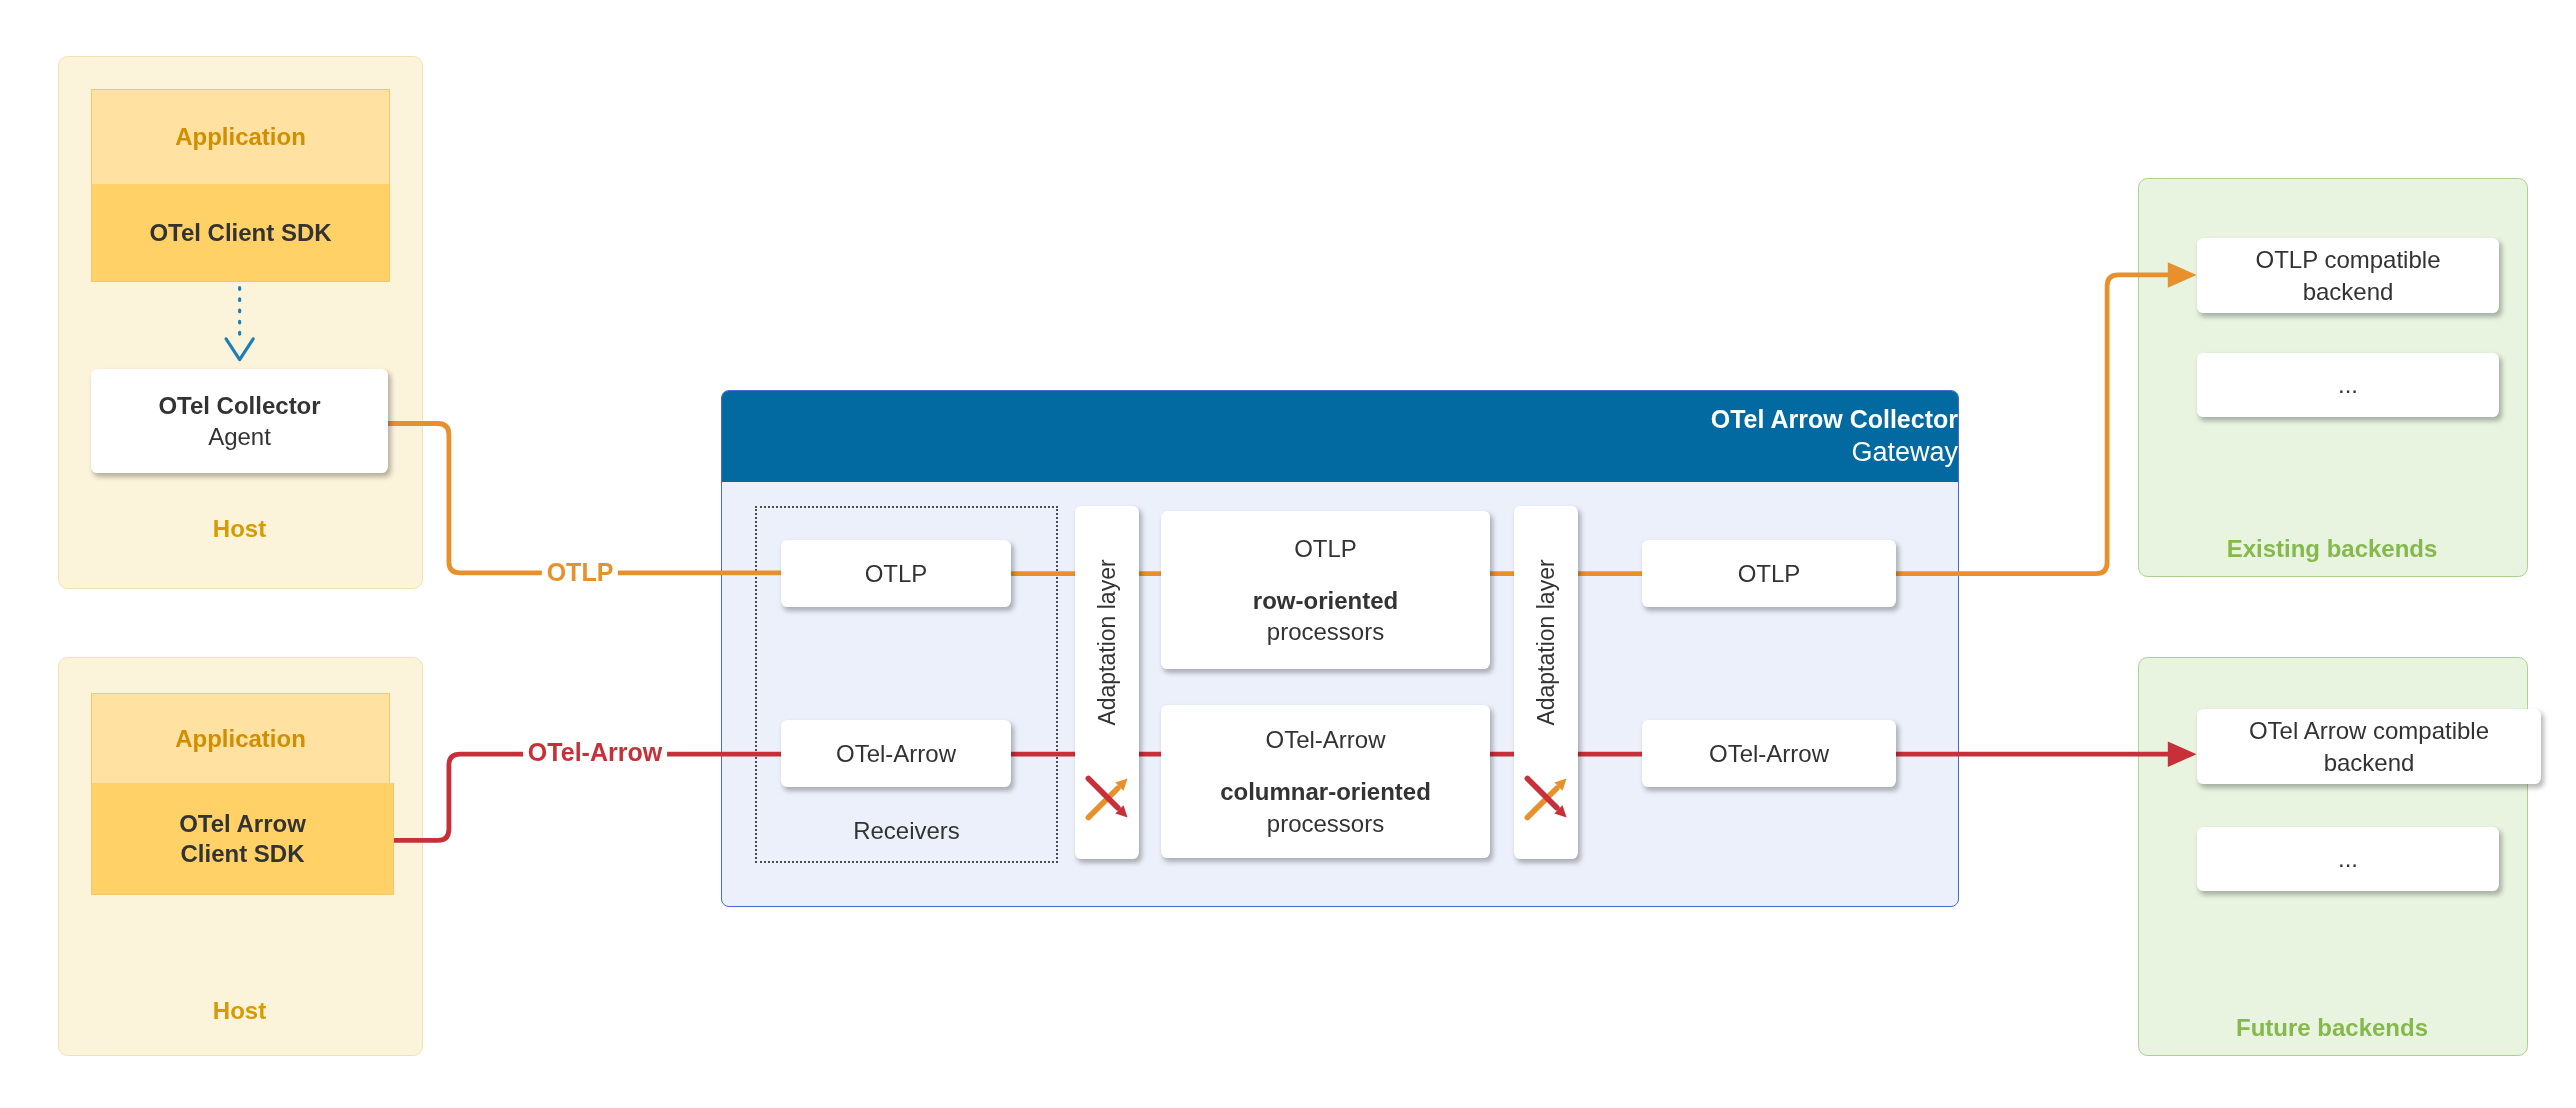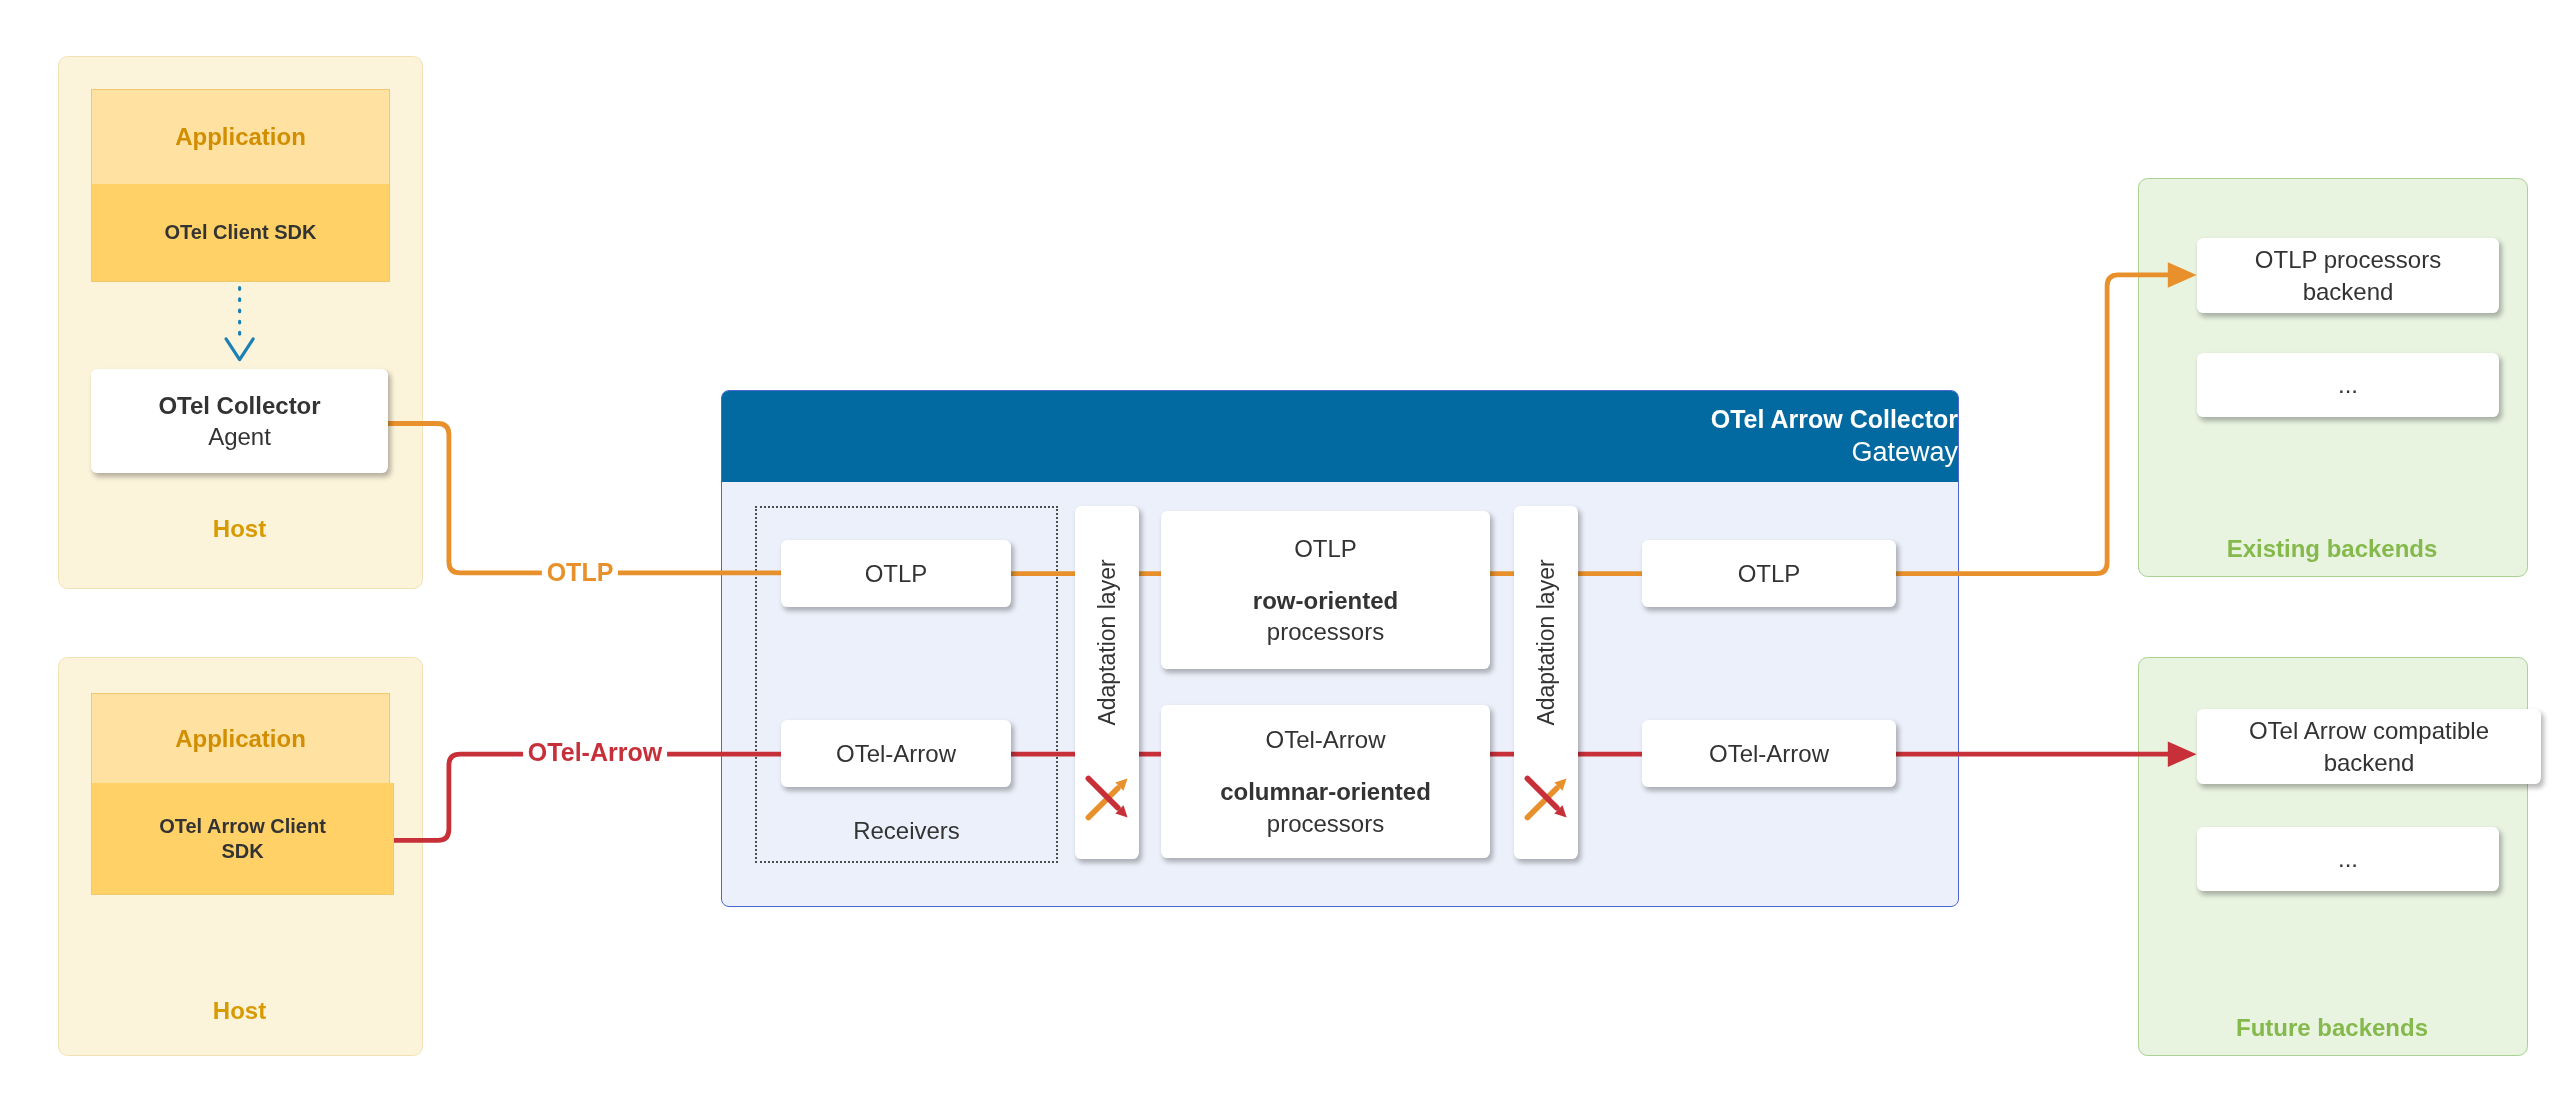--- a/index.html
+++ b/index.html
@@ -14,21 +14,21 @@
   .green-box { background:#E8F3E0; border:1.6px solid #A9D293; border-radius:9.6px; }
 
   .app-box {
     background:#FFE2A2; border:1.6px solid #F3C76B;
     display:flex; align-items:center; justify-content:center;
     font-weight:bold; font-size:24px; color:#D18E00; text-align:center;
   }
   .sdk-box {
     background:#FFD167; border:1.6px solid #F3C76B; border-top:none;
     display:flex; align-items:center; justify-content:center;
-    font-weight:bold; font-size:20px; color:#333; text-align:center; line-height:1.25;
+    font-weight:bold; font-size:24px; color:#333; text-align:center; line-height:1.25;
   }
 
   .white-box {
     background:#ffffff; border-radius:6.4px;
     box-shadow:2.4px 3.2px 5.6px rgba(0,0,0,0.28);
     display:flex; flex-direction:column; align-items:center; justify-content:center;
     text-align:center; font-size:24px; color:#333; line-height:1.3;
   }
   .bold { font-weight:bold; }
 
@@ -170,21 +170,21 @@
   </div>
 
   <div class="abs z3 white-box" style="left:1642px;top:540px;width:254px;height:67px">
     <span>OTLP</span>
   </div>
   <div class="abs z3 white-box" style="left:1642px;top:720px;width:254px;height:67px">
     <span>OTel-Arrow</span>
   </div>
 
   <div class="abs z3 white-box" style="left:2197px;top:238px;width:302px;height:75px;padding:0 44px;box-sizing:border-box">
-    <span>OTLP processors backend</span>
+    <span>OTLP compatible backend</span>
   </div>
   <div class="abs z3 white-box" style="left:2197px;top:353px;width:302px;height:64px">
     <span>...</span>
   </div>
 
   <div class="abs z3 white-box" style="left:2197px;top:709px;width:344px;height:75px;padding:0 24px;box-sizing:border-box">
     <span>OTel Arrow compatible backend</span>
   </div>
   <div class="abs z3 white-box" style="left:2197px;top:827px;width:302px;height:64px">
     <span>...</span>

